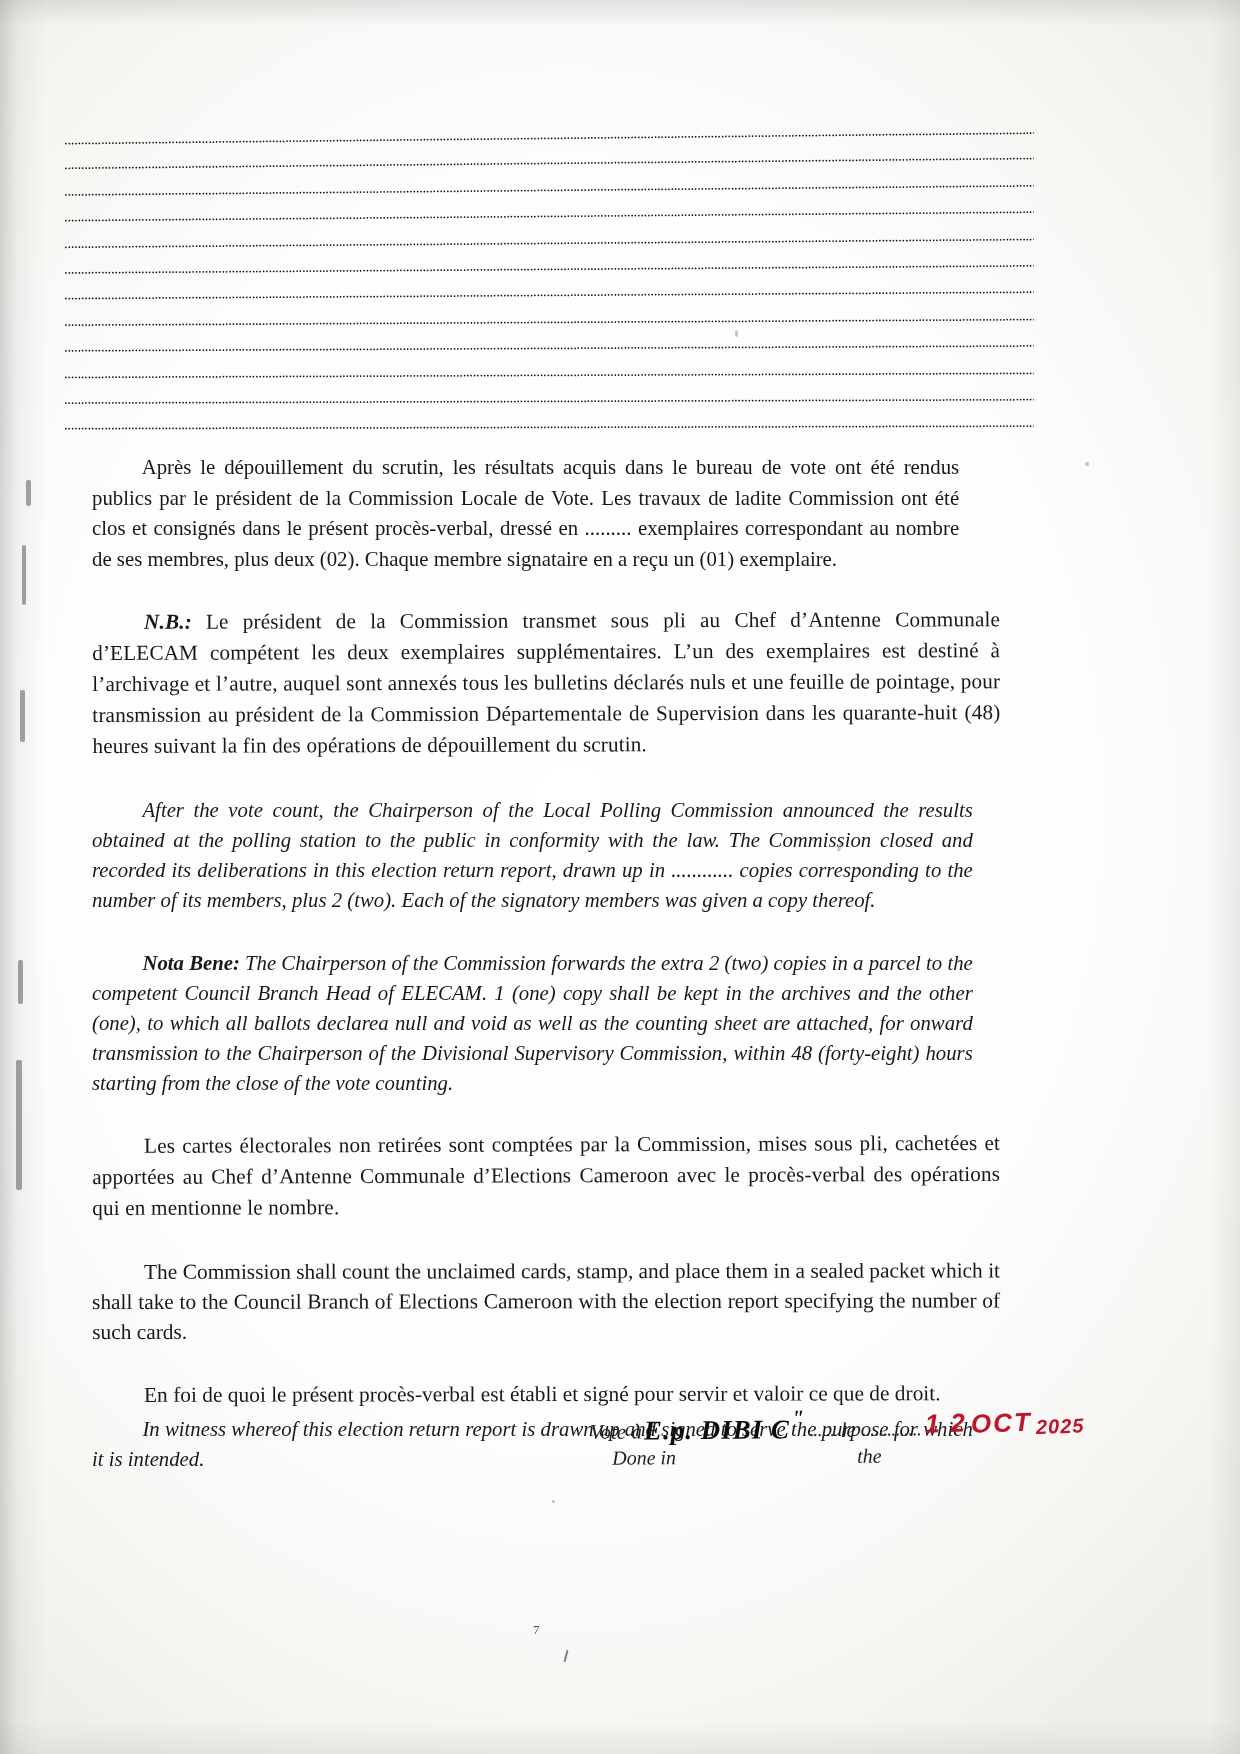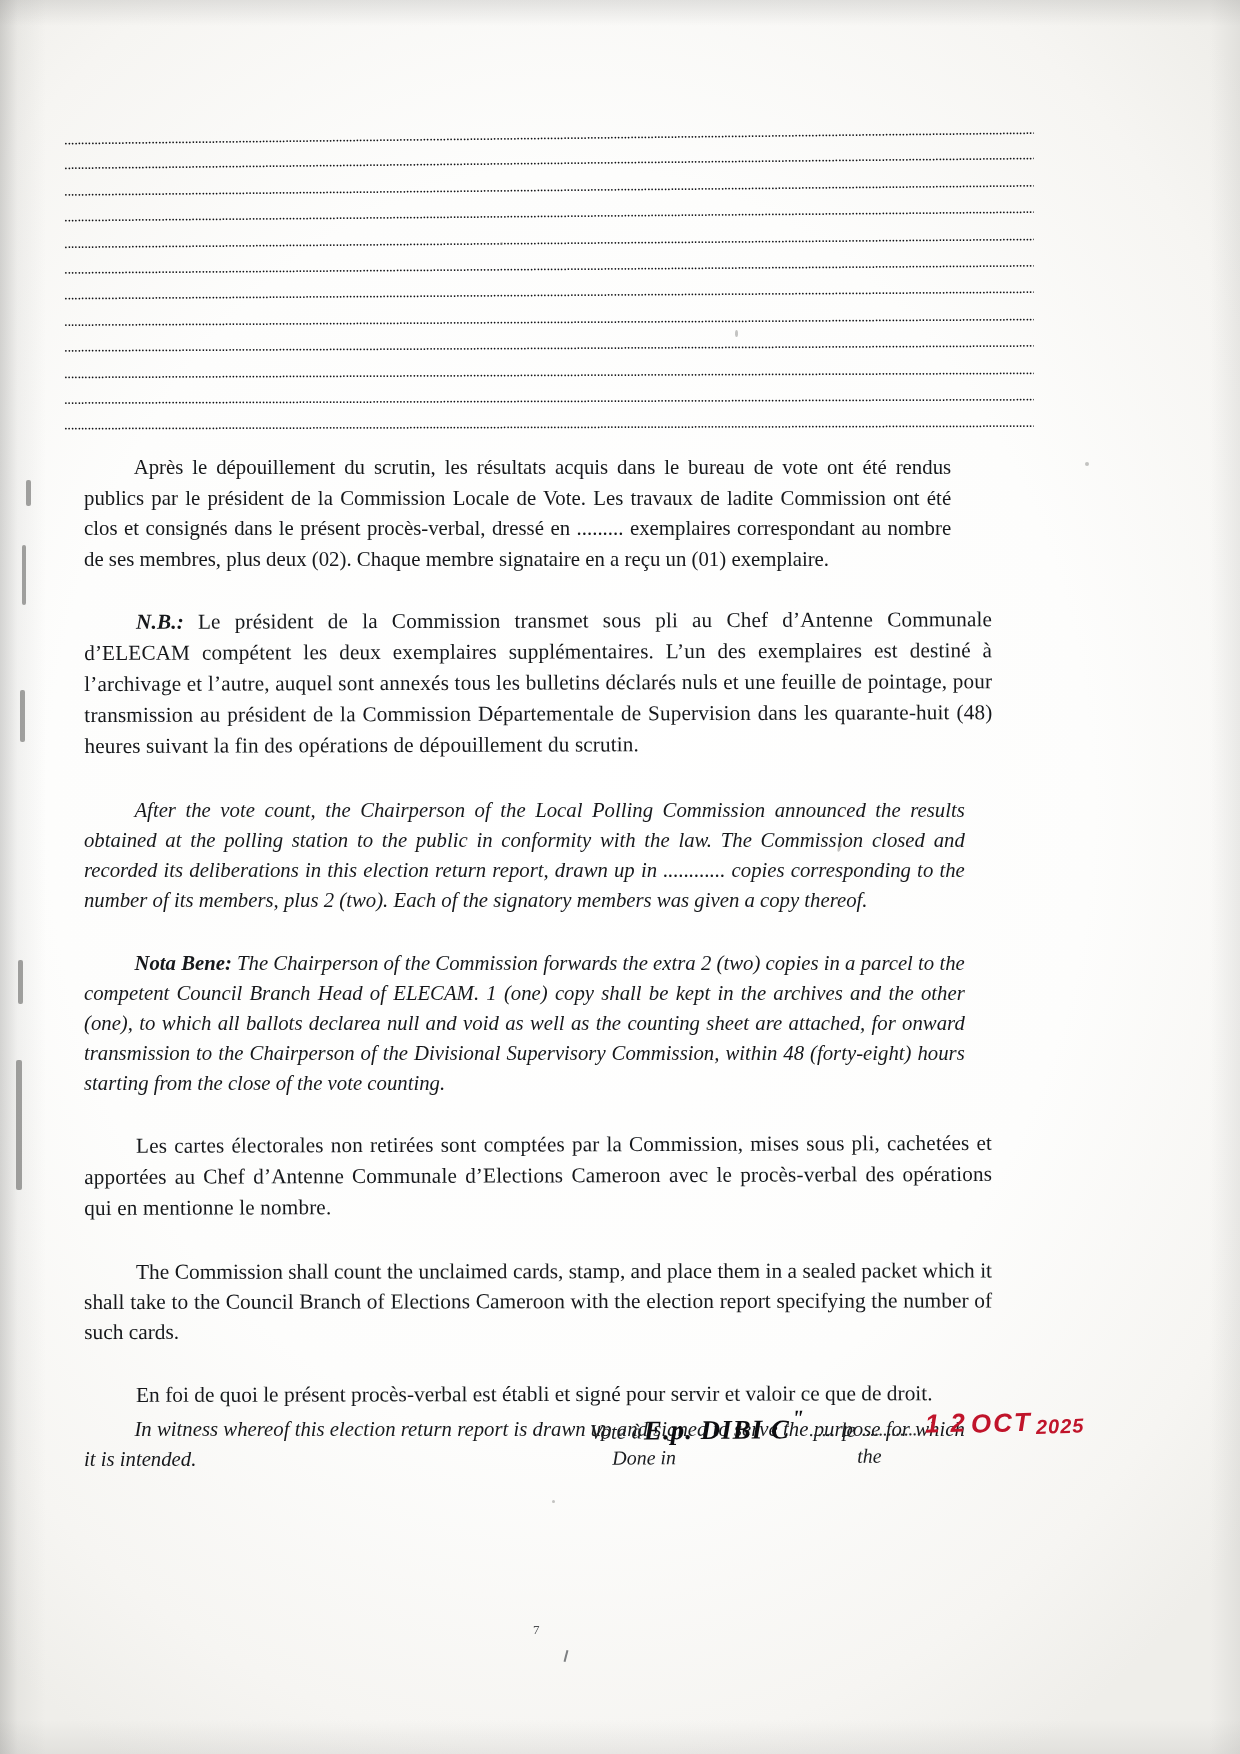--- a/index.html
+++ b/index.html
@@ -95,21 +95,21 @@
   .filler-line:nth-child(7)  { transform: rotate(-0.38deg); }
   .filler-line:nth-child(8)  { transform: rotate(-0.33deg); }
   .filler-line:nth-child(9)  { transform: rotate(-0.29deg); }
   .filler-line:nth-child(10) { transform: rotate(-0.24deg); }
   .filler-line:nth-child(11) { transform: rotate(-0.20deg); }
   .filler-line:nth-child(12) { transform: rotate(-0.15deg); }
 
   
   .body-area {
     position: absolute;
-    left: 84px;
+    left: 92px;
     top: 452px;
     width: 908px;
   }
 
   p.para {
     margin: 0 0 19px 0;
     text-align: justify;
     font-size: 21.5px;
     line-height: 30.5px;
     font-family: "Liberation Serif", serif;

